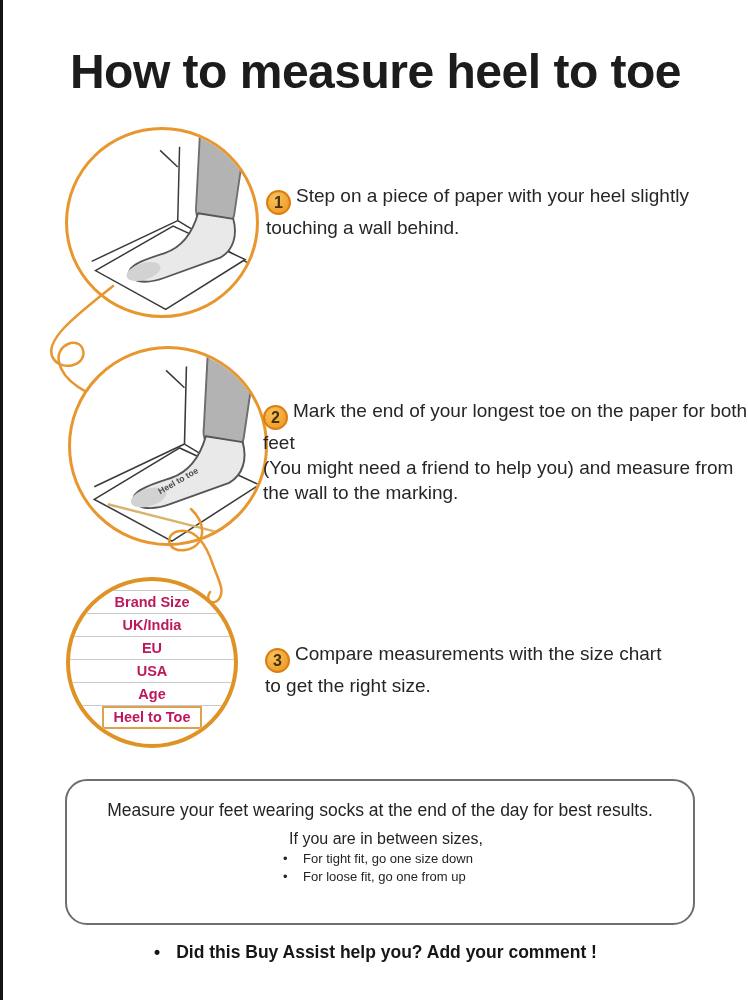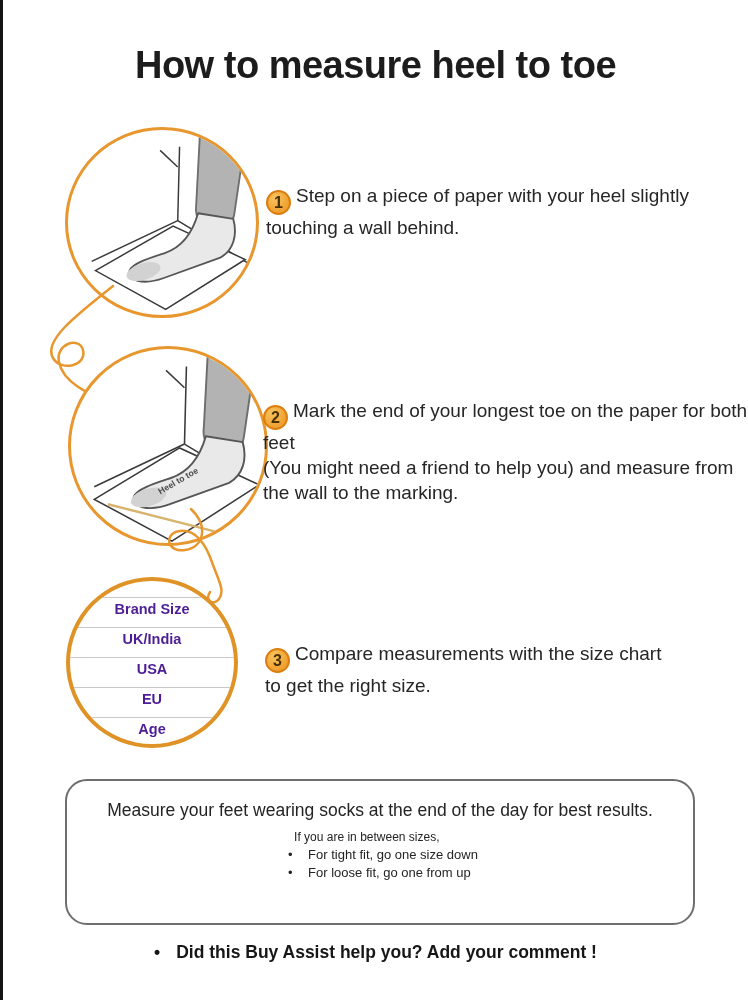--- a/index.html
+++ b/index.html
@@ -3,21 +3,21 @@
 <meta charset="utf-8">
 <style>
   * { margin:0; padding:0; box-sizing:border-box; }
   body { background:#fff; font-family:"Liberation Sans", sans-serif; }
   .page {
     position:relative; width:748px; height:1000px; background:#ffffff;
     border-left:3px solid #141414; overflow:hidden; color:#222;
   }
   .title {
     position:absolute; top:44px; left:0; right:0;
-    text-align:center; font-size:38px; font-weight:bold; color:#1c1c1c;
+    text-align:center; font-size:48px; font-weight:bold; color:#1c1c1c;
     letter-spacing:-0.5px;
   }
   
   .illus-circle {
     position:absolute; border:3px solid #E8962E; border-radius:50%;
     background:#fff; overflow:hidden;
   }
   .circle1 { left:62px; top:127px; width:194px; height:191px; }
   .circle2 { left:65px; top:346px; width:200px; height:200px; }
   .illus-circle svg { width:100%; height:100%; display:block; }
@@ -40,37 +40,37 @@
     margin-right:5px; white-space:normal;
   }
   
   .size-circle {
     position:absolute; left:63px; top:577px; width:172px; height:171px;
     border:4px solid #DF9327; border-radius:50%; background:#fff; overflow:hidden;
   }
   .size-rows { position:absolute; left:0; right:0; top:9px; }
   .size-row {
     height:23px; display:flex; align-items:center; justify-content:center;
-    border-top:1px solid #c9c9c9; font-size:14.5px; font-weight:bold; color:#4c1d95;margin-top:7px;
+    border-top:1px solid #c9c9c9; font-size:14.5px; font-weight:bold; color:#be185d;
   }
   .size-row.boxed { border-top:1px solid #c9c9c9; }
   .heel-box {
     display:inline-block; border:2px solid #E0A14C; padding:0 9px;
     font-size:14.5px; font-weight:bold; line-height:19px; background:#fff;
   }
   
   .tip-box {
     position:absolute; left:62px; top:779px; width:630px; height:146px;
     border:2px solid #6e6e6e; border-radius:22px; background:#fff;
     text-align:center; padding-top:11px;
   }
   .tip-heading { font-size:18px; font-weight:bold; color:#1f1f1f; }
   .tip-line1 { font-size:17.5px; margin-top:8px; color:#242424; }
   .tip-sub { display:inline-block; text-align:left; margin-top:9px; }
-  .tip-line2 { font-size:12px; color:#242424; margin-left:12px; }
+  .tip-line2 { font-size:16px; color:#242424; margin-left:12px; }
   .tip-bullet { font-size:13px; color:#242424; margin-top:3px; padding-left:26px; }
   .tip-bullet .dot { display:inline-block; width:26px; margin-left:-26px; text-align:left; padding-left:6px; }
   
   .footer-note {
     position:absolute; top:942px; left:0; right:0; display:flex;
     justify-content:center; gap:16px; font-size:17.5px; font-weight:bold; color:#161616;
   }
   .scene-line { stroke:#3a3a3a; stroke-width:1.6; fill:none; }
   .paper { stroke:#3a3a3a; stroke-width:1.6; fill:#fff; }
   .leg { fill:#b3b3b3; stroke:#6e6e6e; stroke-width:2; }
@@ -132,24 +132,24 @@
 
   <div class="size-circle">
     <div class="size-rows">
       <div class="size-row">
           <span>Brand Size</span>
         </div>
       <div class="size-row">
           <span>UK/India</span>
         </div>
       <div class="size-row">
-          <span>USA</span>
+          <span>EU</span>
         </div>
       <div class="size-row">
-          <span>EU</span>
+          <span>USA</span>
         </div>
       <div class="size-row">
           <span>Age</span>
         </div>
       <div class="size-row boxed">
           <span class="heel-box">Heel to Toe</span>
         </div>
     </div>
   </div>
 

